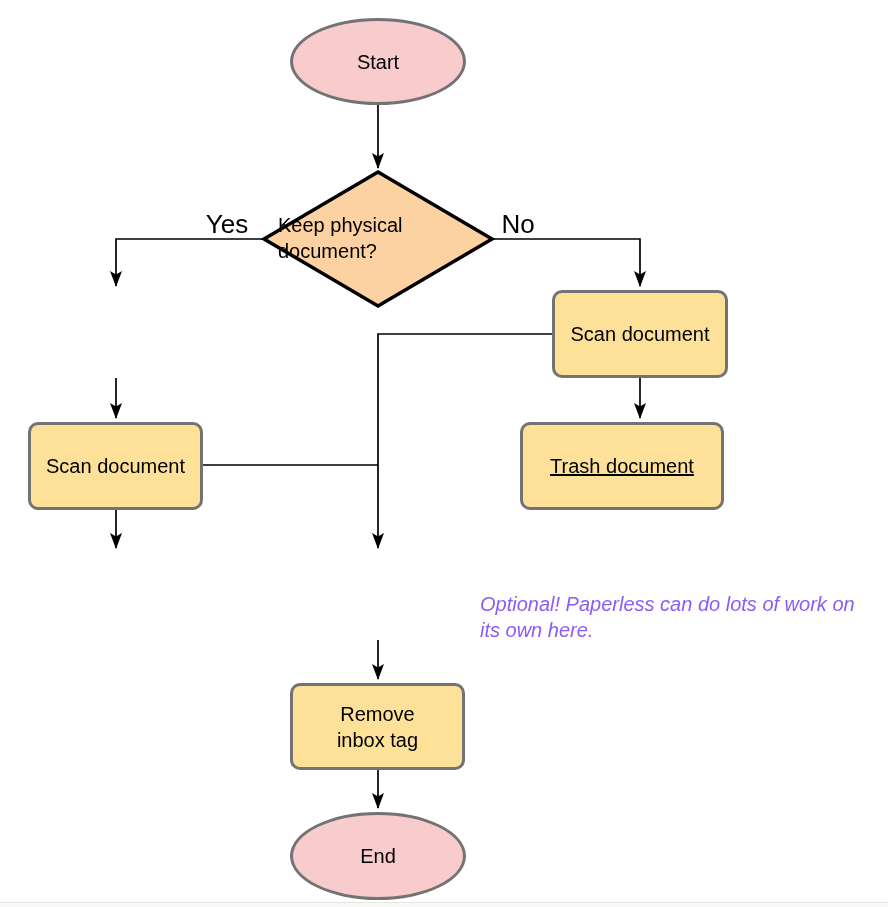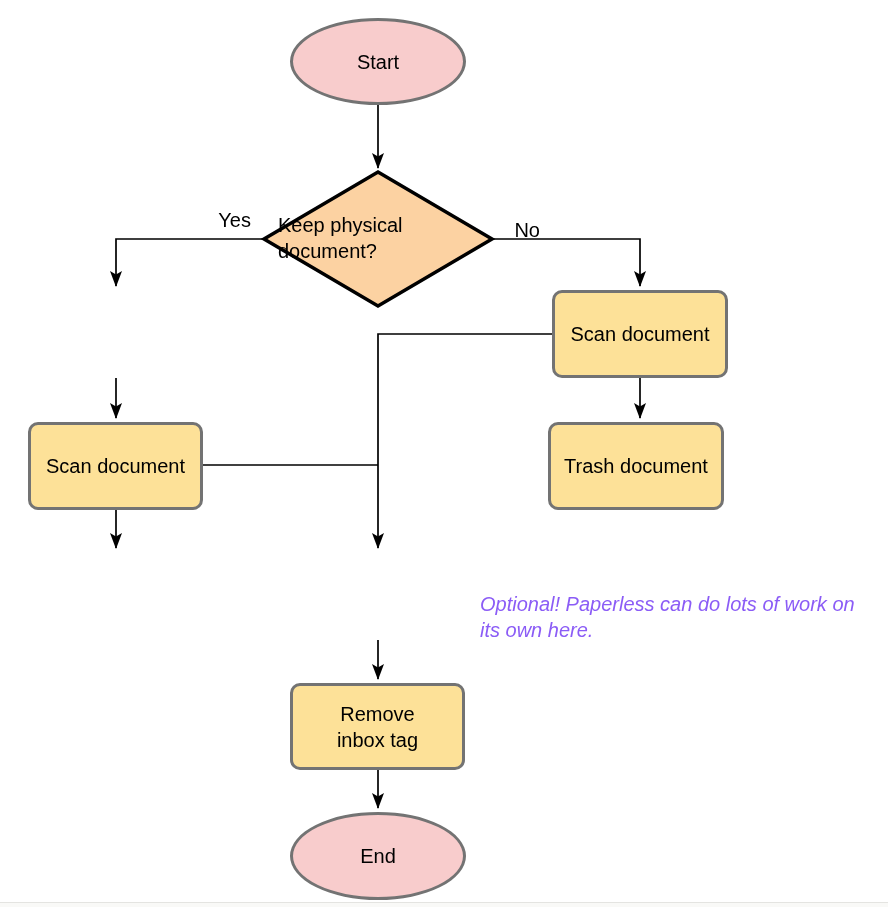--- a/index.html
+++ b/index.html
@@ -47,42 +47,42 @@
     color: #000000;
   }
   .process   { border-radius: 10px; background: #FDE198; }
   .terminator{ border-radius: 50%;  background: #F8CCCC; }
 
   #node-start      { left: 290px; top: 18px;  width: 176px; height: 87px; }
   #node-write-asn  { left: 28px;  top: 290px; width: 175px; height: 88px; }
   #node-scan-left  { left: 28px;  top: 422px; width: 175px; height: 88px; }
   #node-archive    { left: 28px;  top: 552px; width: 175px; height: 87px; }
   #node-scan-right { left: 552px; top: 290px; width: 176px; height: 88px; }
-  #node-trash      { left: 548px; top: 422px; width: 176px; height: 88px; }
+  #node-trash      { left: 520px; top: 422px; width: 204px; height: 88px; text-decoration: underline; }
   #node-tagging    { left: 289px; top: 552px; width: 177px; height: 88px; }
   #node-remove     { left: 290px; top: 683px; width: 175px; height: 87px; }
   #node-end        { left: 290px; top: 812px; width: 176px; height: 88px; }
 
   .decision-label {
     position: absolute;
     left: 278px;
     top: 212px;
     width: 200px;
     text-align: left;
     white-space: pre-line;
     font-size: 20px;
     line-height: 1.3;
   }
   .edge-label {
     position: absolute;
-    font-size: 20px;
-    text-align: right;
+    font-size: 26px;
+    text-align: center;
   }
   #label-yes { left: 203px; top: 209px; width: 48px; }
-  #label-no  { left: 496px; top: 219px; width: 44px; }
+  #label-no  { left: 496px; top: 209px; width: 44px; }
 
   .annotation {
     position: absolute;
     left: 480px;
     top: 591px;
     width: 404px;
     font-style: italic;
     font-size: 20px;
     line-height: 1.32;
     white-space: pre-line;

